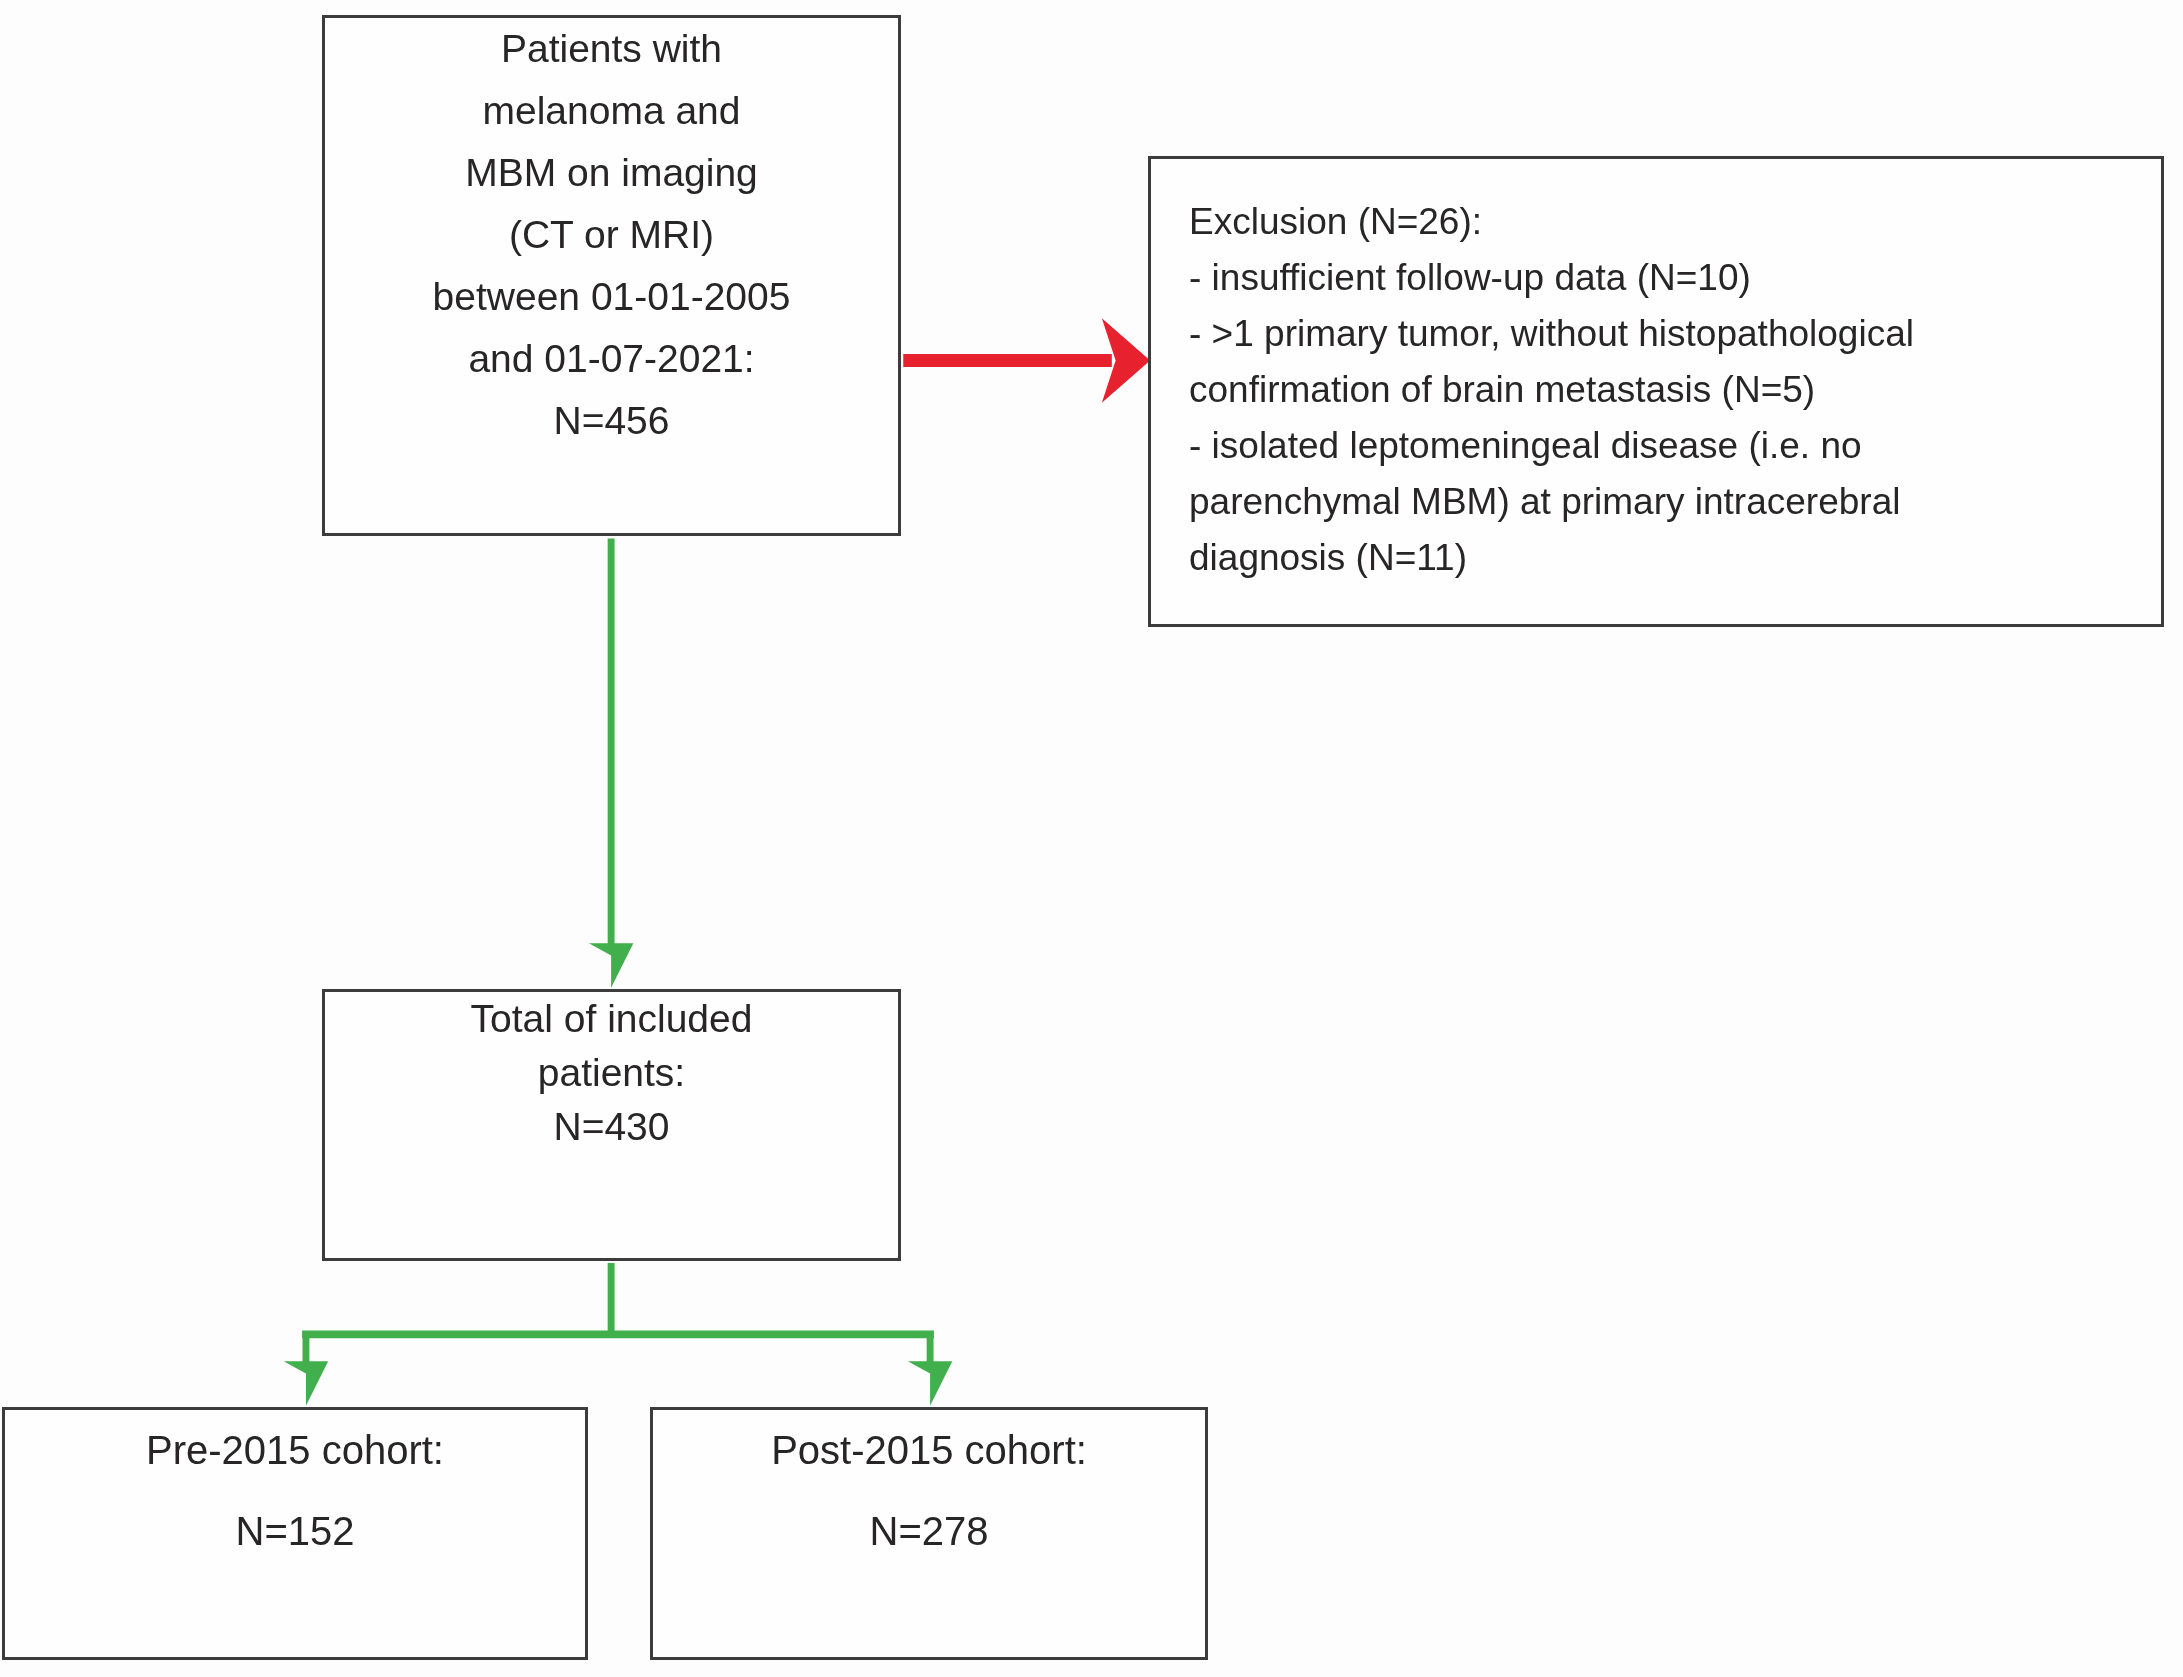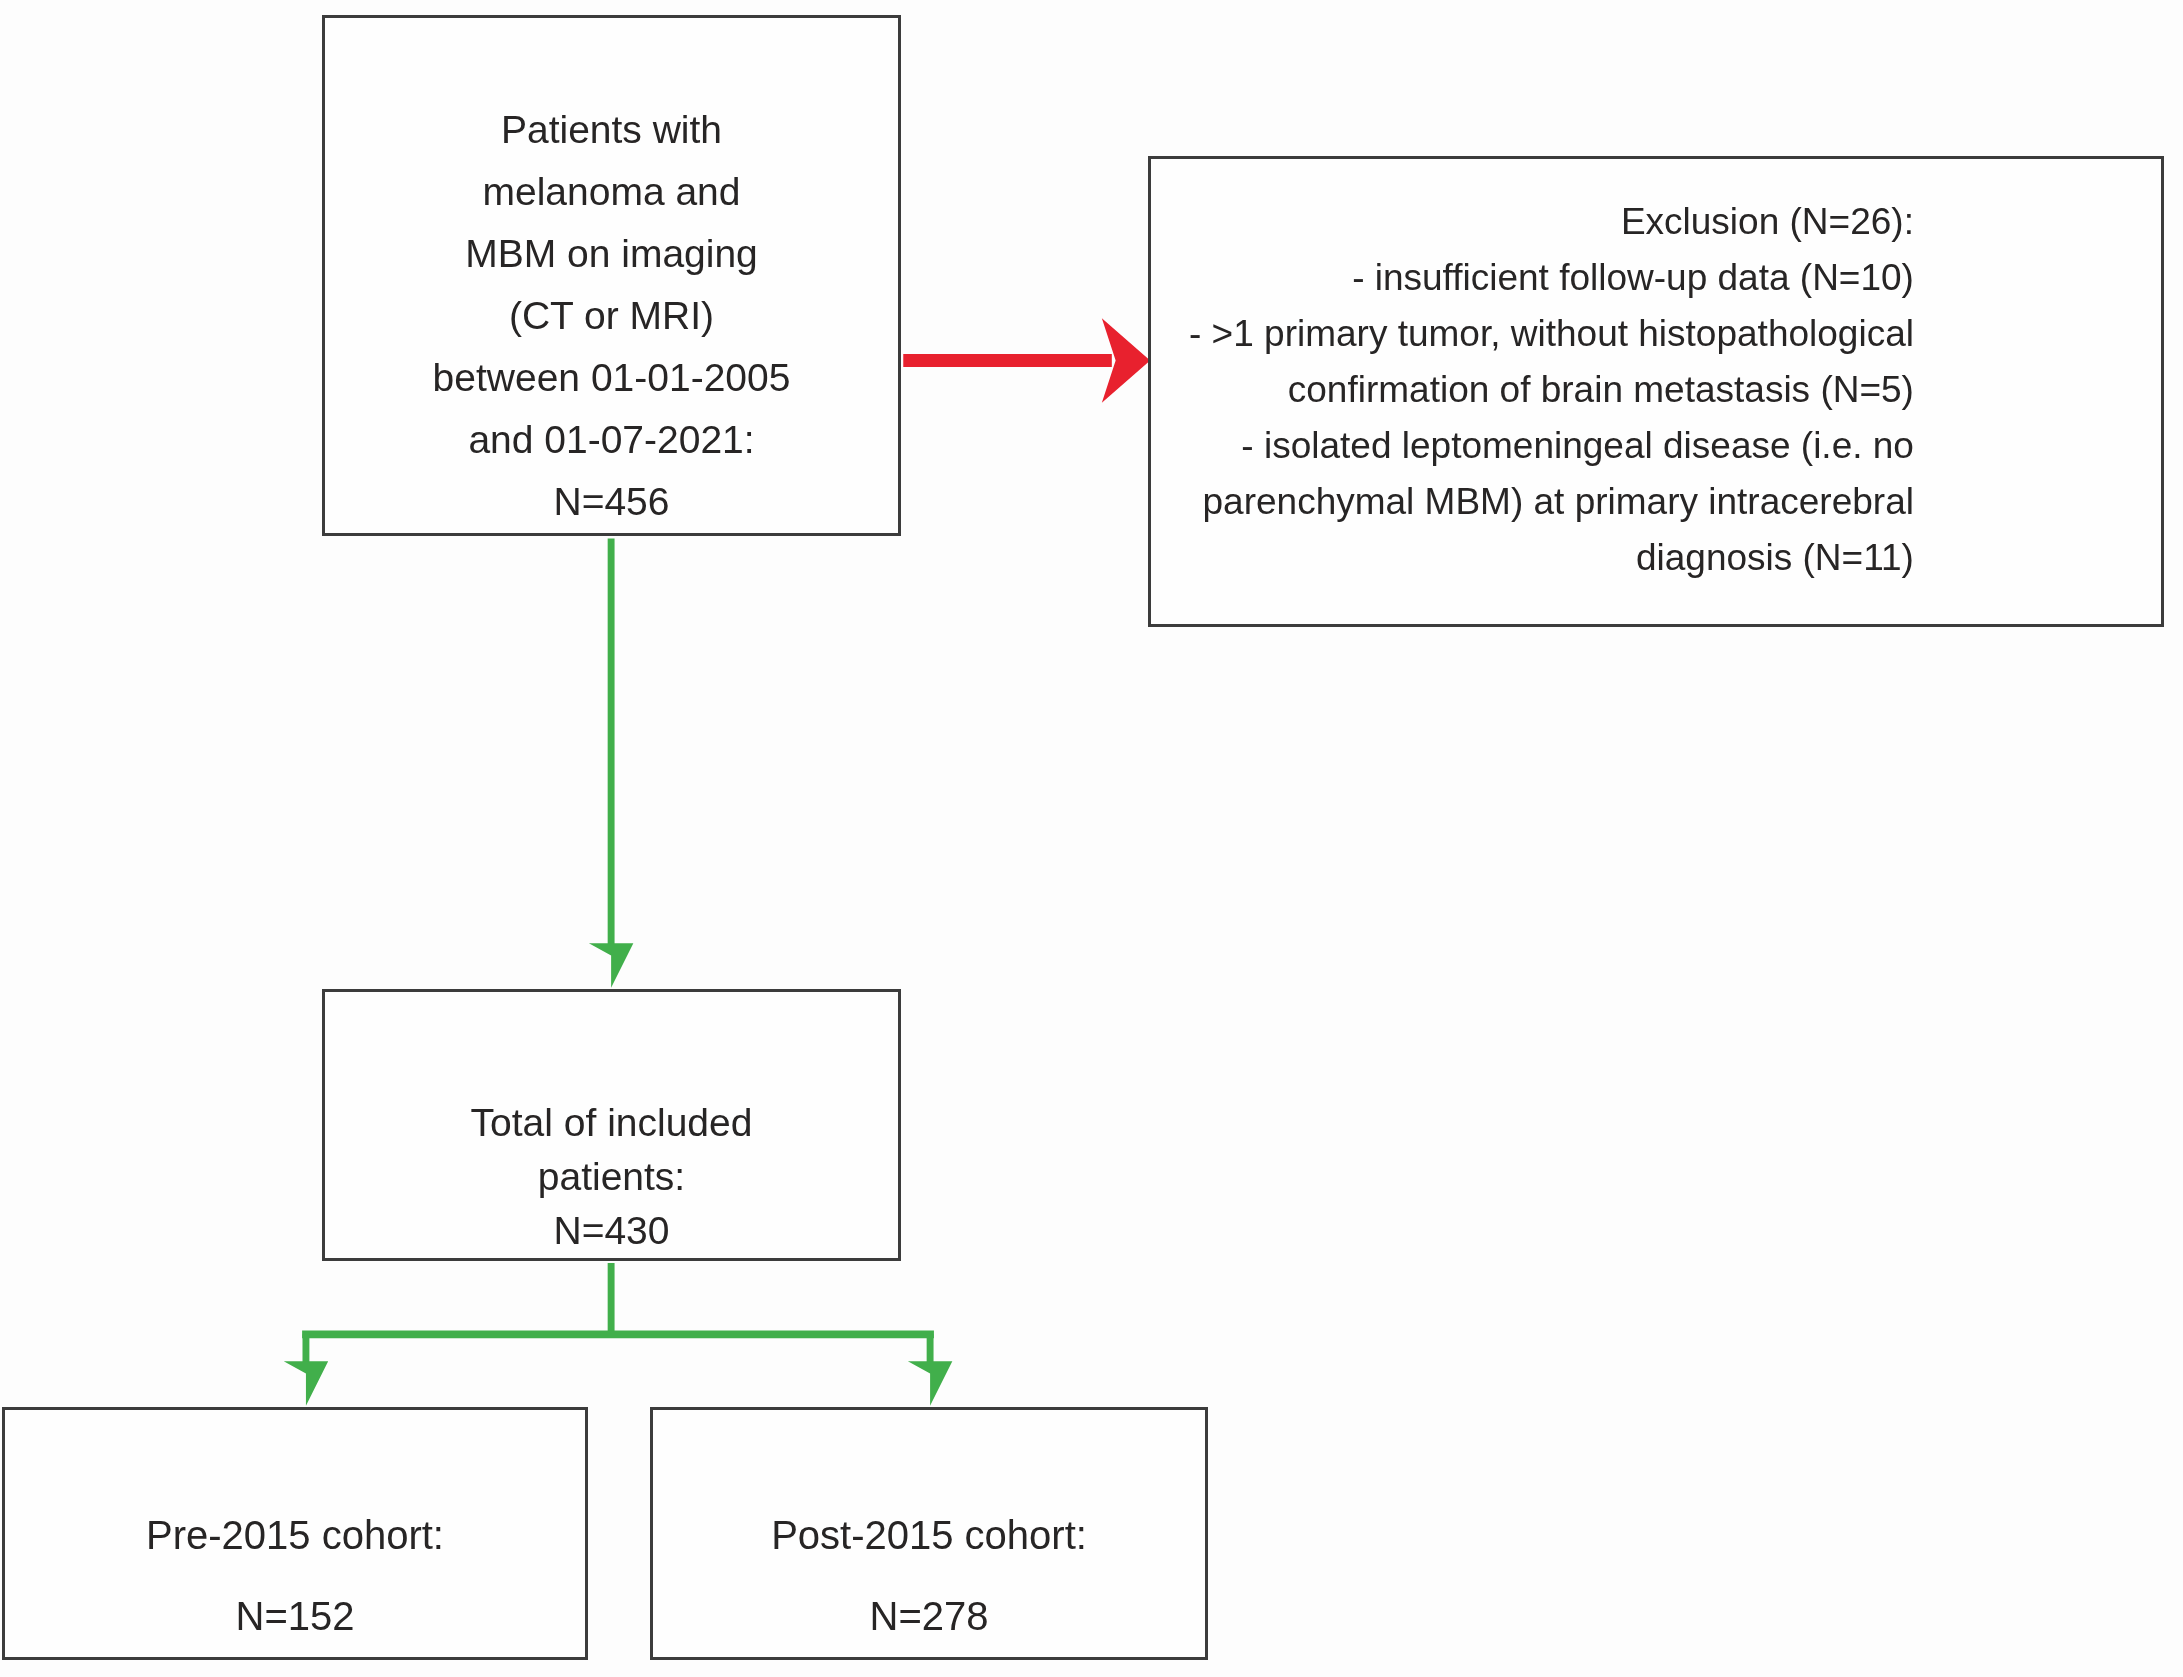--- a/index.html
+++ b/index.html
@@ -15,21 +15,21 @@
     font-family: "Liberation Sans", "DejaVu Sans", sans-serif;
     color: #272525;
     overflow: hidden;
   }
   .node {
     position: absolute;
     box-sizing: border-box;
     background: #fefefe;
     border: 3.8px solid #3c3c3c;
     display: flex;
-    align-items: flex-end;
+    align-items: flex-start;
     justify-content: center;
   }
   .node .txt {
     white-space: pre-line;
     text-align: center;
   }
   #source-box {
     left: 322px; top: 15.3px;
     width: 579px; height: 521px;
   }
@@ -38,21 +38,21 @@
     line-height: 62px;
   }
   #exclusion-box {
     left: 1148px; top: 156px;
     width: 1016px; height: 471px;
     align-items: flex-start;
     justify-content: flex-start;
     padding: 35px 23px 15.3px 38px;
   }
   #exclusion-box .txt {
-    text-align: right;
+    text-align: left;
     font-size: 37px;
     line-height: 56px;
   }
   #included-box {
     left: 322px; top: 989px;
     width: 579px; height: 272px;
   }
   #included-box .txt {
     font-size: 39px;
     line-height: 54px;

